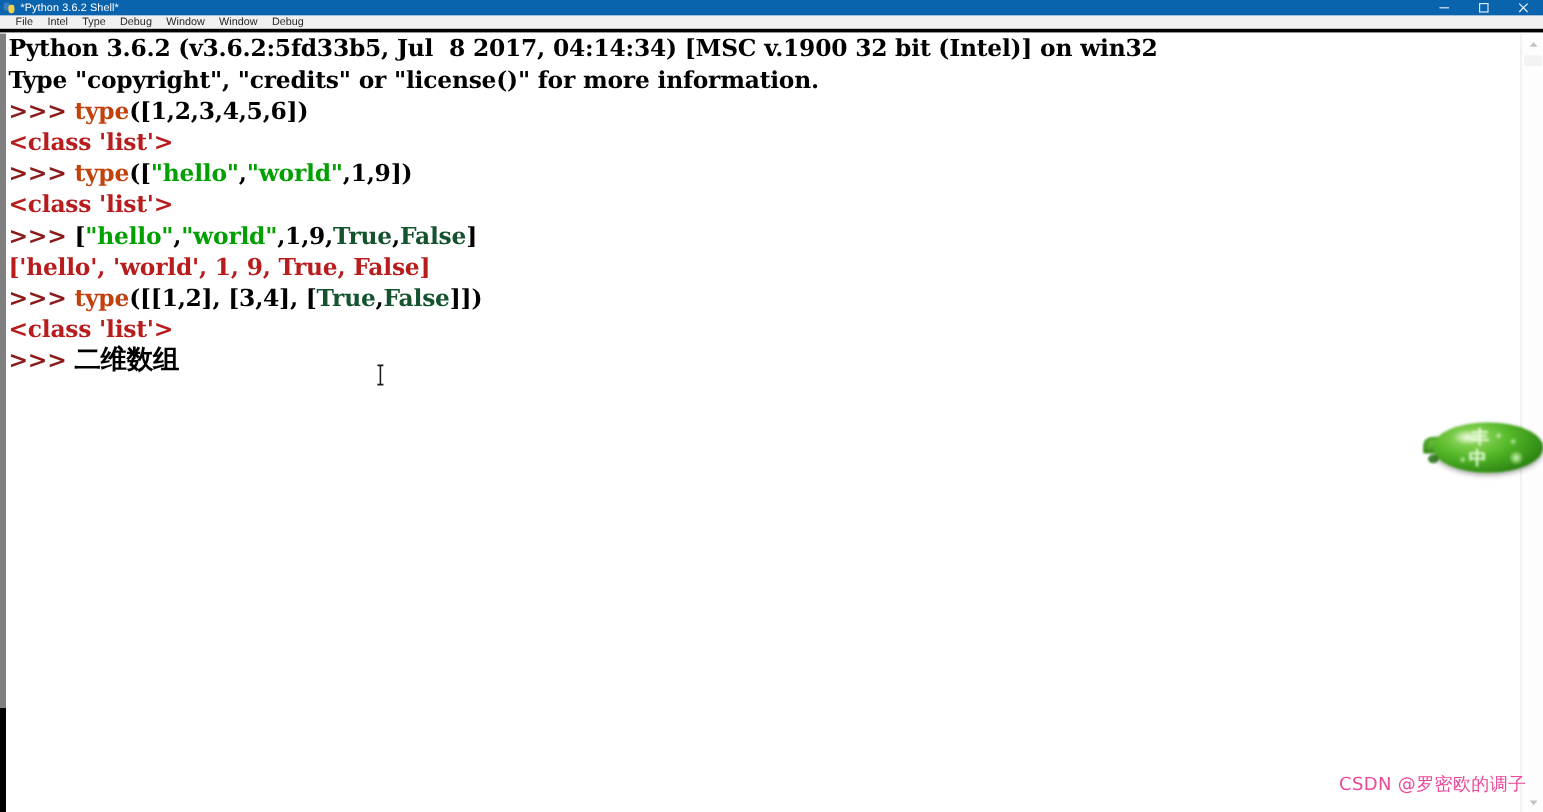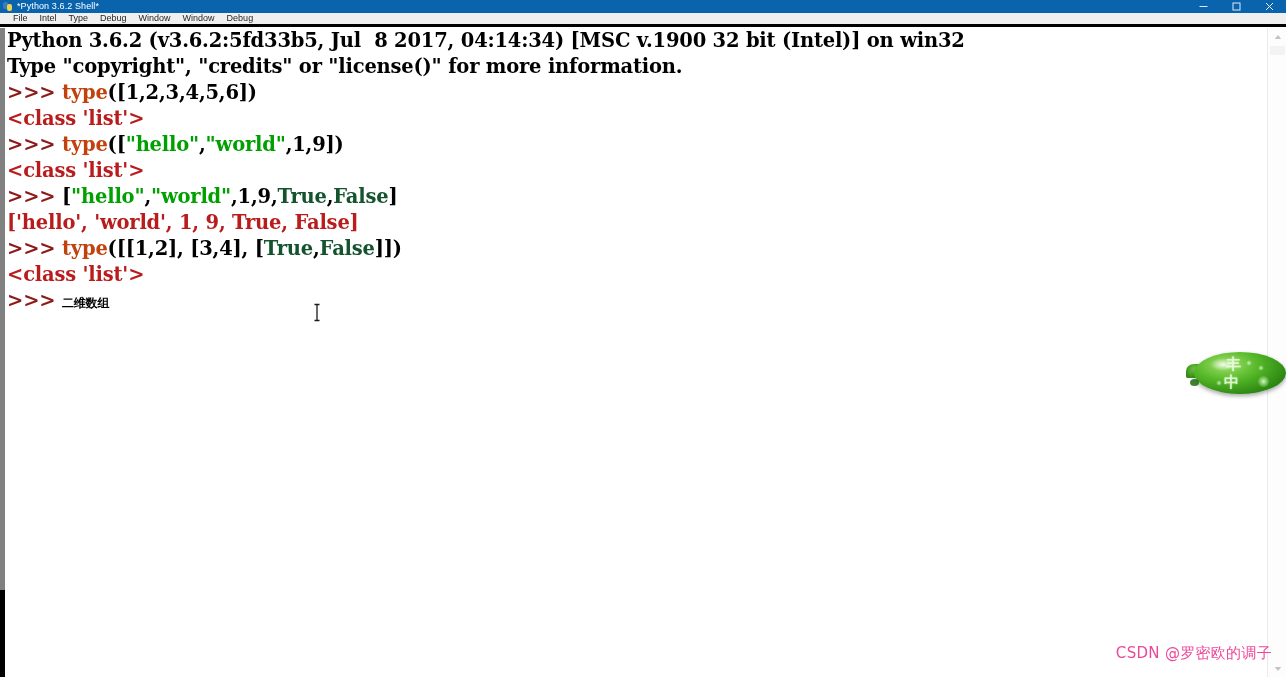--- a/index.html
+++ b/index.html
@@ -137,21 +137,21 @@
   }
   .ln { height: 26px; }
   .t-black   { color: #000000; }
   .t-prompt  { color: #8b1a1a; }
   .t-builtin { color: #c2410c; }
   .t-string  { color: #00a000; }
   .t-output  { color: #b91c1c; }
   .t-kw      { color: #14532d; }
   .t-cjk {
     font-family: "DejaVu Sans", sans-serif;
-    font-size: 12px;
+    font-size: 22px;
   }
 
   
   .ibeam {
     position: absolute;
     left: 313px;
     top: 303px;
     width: 9px;
     height: 19px;
     pointer-events: none;

